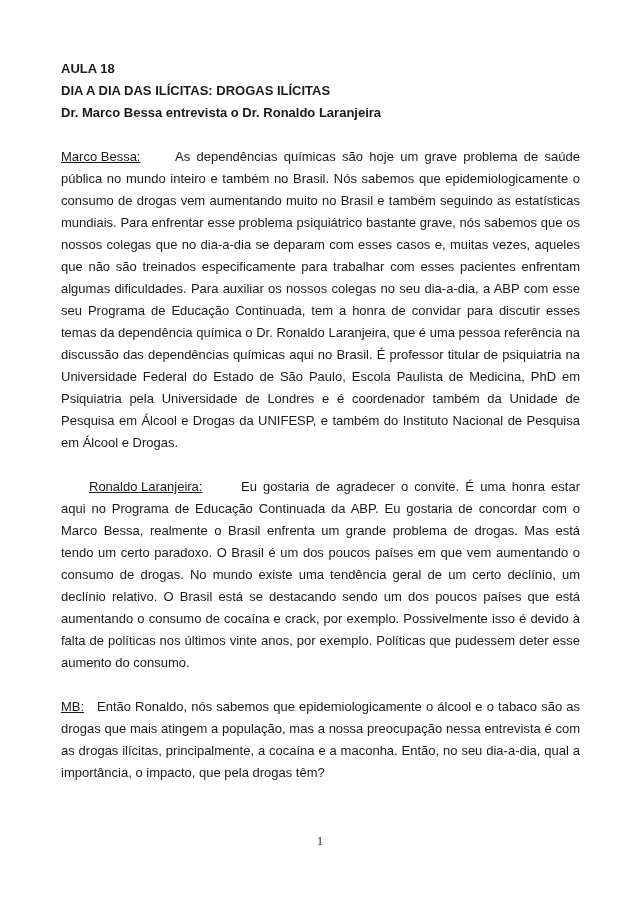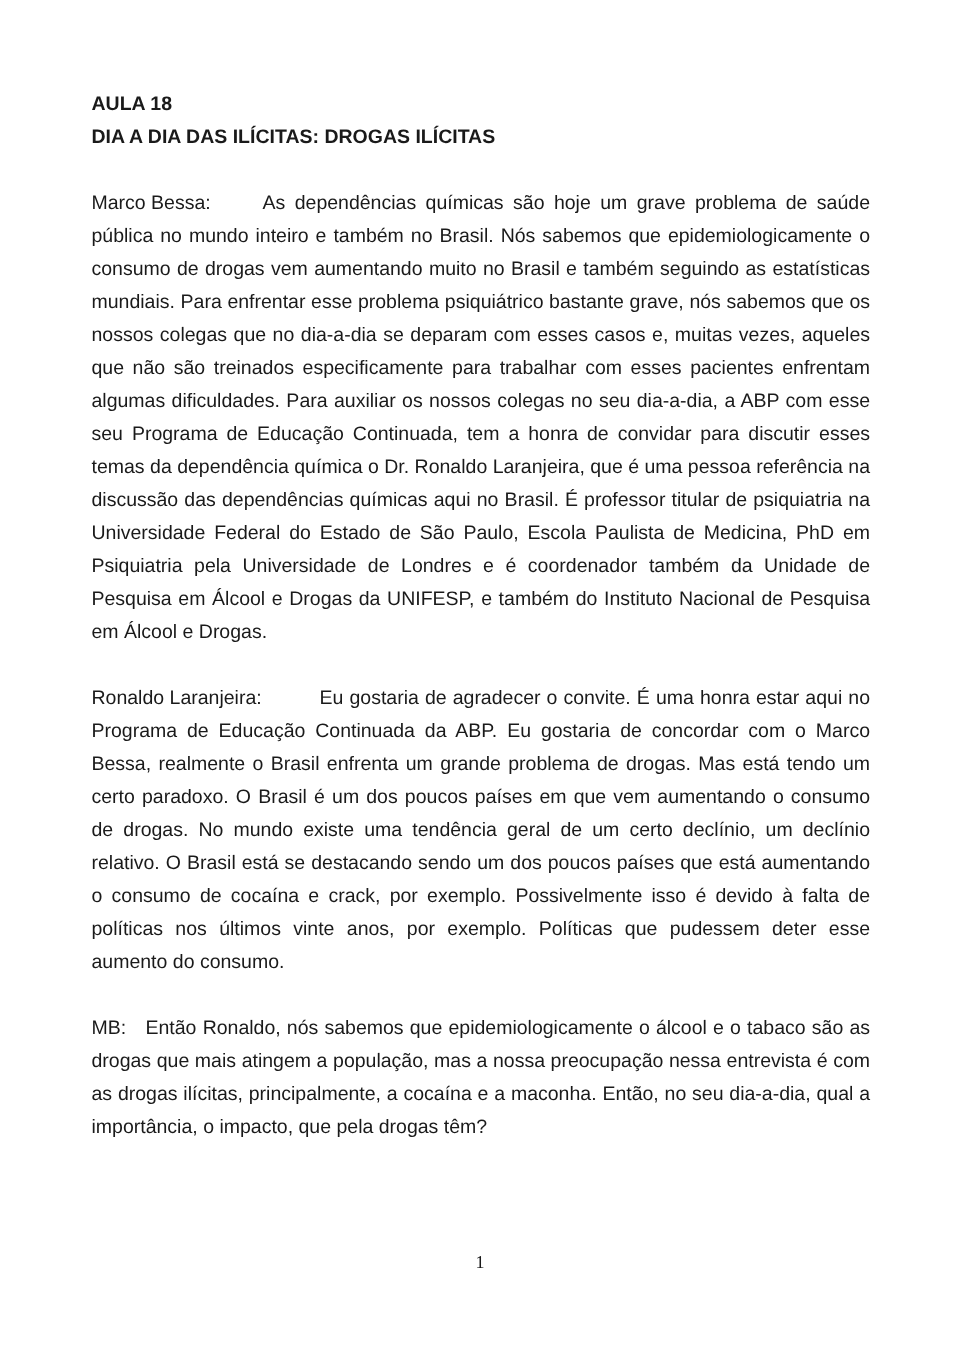--- a/index.html
+++ b/index.html
@@ -10,41 +10,42 @@
     top: 58px;
     width: 519px;
     font-family: "Liberation Sans", sans-serif;
     font-size: 13px;
     line-height: 22px;
     color: #1a1a1a;
   }
   .heading { font-weight: bold; margin: 0; }
   .para { margin: 0; text-align: justify; }
   .gap { height: 22px; }
-  .speaker { display: inline-block; }
+  .speaker { display: inline-block; text-decoration: underline; }
   .speaker-mb-full { width: 114px; }
-  .speaker-rl { width: 152px; }
+  .speaker-rl { width: 152px; margin-left: 28px; }
   .speaker-mb { width: 36px; }
   .page-number {
     position: absolute;
     top: 834px;
     left: 0;
     width: 640px;
     text-align: center;
     font-family: "Liberation Serif", serif;
     font-size: 12px;
     color: #1a1a1a;
   }
 </style>
 </head>
 <body>
 
 <div class="page">
   <p class="heading">AULA 18</p>
   <p class="heading">DIA A DIA DAS ILÍCITAS: DROGAS ILÍCITAS</p>
+  <p class="heading">Dr. Marco Bessa entrevista o Dr. Ronaldo Laranjeira</p>
   <div class="gap"></div>
 
   <p class="para"><span class="speaker speaker-mb-full">Marco Bessa:</span><span>As dependências químicas são hoje um grave problema de saúde pública no mundo inteiro e também no Brasil. Nós sabemos que epidemiologicamente o consumo de drogas vem aumentando muito no Brasil e também seguindo as estatísticas mundiais. Para enfrentar esse problema psiquiátrico bastante grave, nós sabemos que os nossos colegas que no dia-a-dia se deparam com esses casos e, muitas vezes, aqueles que não são treinados especificamente para trabalhar com esses pacientes enfrentam algumas dificuldades. Para auxiliar os nossos colegas no seu dia-a-dia, a ABP com esse seu Programa de Educação Continuada, tem a honra de convidar para discutir esses temas da dependência química o Dr. Ronaldo Laranjeira, que é uma pessoa referência na discussão das dependências químicas aqui no Brasil. É professor titular de psiquiatria na Universidade Federal do Estado de São Paulo, Escola Paulista de Medicina, PhD em Psiquiatria pela Universidade de Londres e é coordenador também da Unidade de Pesquisa em Álcool e Drogas da UNIFESP, e também do Instituto Nacional de Pesquisa em Álcool e Drogas.</span></p>
   <div class="gap"></div>
 
   <p class="para"><span class="speaker speaker-rl">Ronaldo Laranjeira:</span><span>Eu gostaria de agradecer o convite. É uma honra estar aqui no Programa de Educação Continuada da ABP. Eu gostaria de concordar com o Marco Bessa, realmente o Brasil enfrenta um grande problema de drogas. Mas está tendo um certo paradoxo. O Brasil é um dos poucos países em que vem aumentando o consumo de drogas. No mundo existe uma tendência geral de um certo declínio, um declínio relativo. O Brasil está se destacando sendo um dos poucos países que está aumentando o consumo de cocaína e crack, por exemplo. Possivelmente isso é devido à falta de políticas nos últimos vinte anos, por exemplo. Políticas que pudessem deter esse aumento do consumo.</span></p>
   <div class="gap"></div>
 
   <p class="para"><span class="speaker speaker-mb">MB:</span><span>Então Ronaldo, nós sabemos que epidemiologicamente o álcool e o tabaco são as drogas que mais atingem a população, mas a nossa preocupação nessa entrevista é com as drogas ilícitas, principalmente, a cocaína e a maconha. Então, no seu dia-a-dia, qual a importância, o impacto, que pela drogas têm?</span></p>
 </div>

